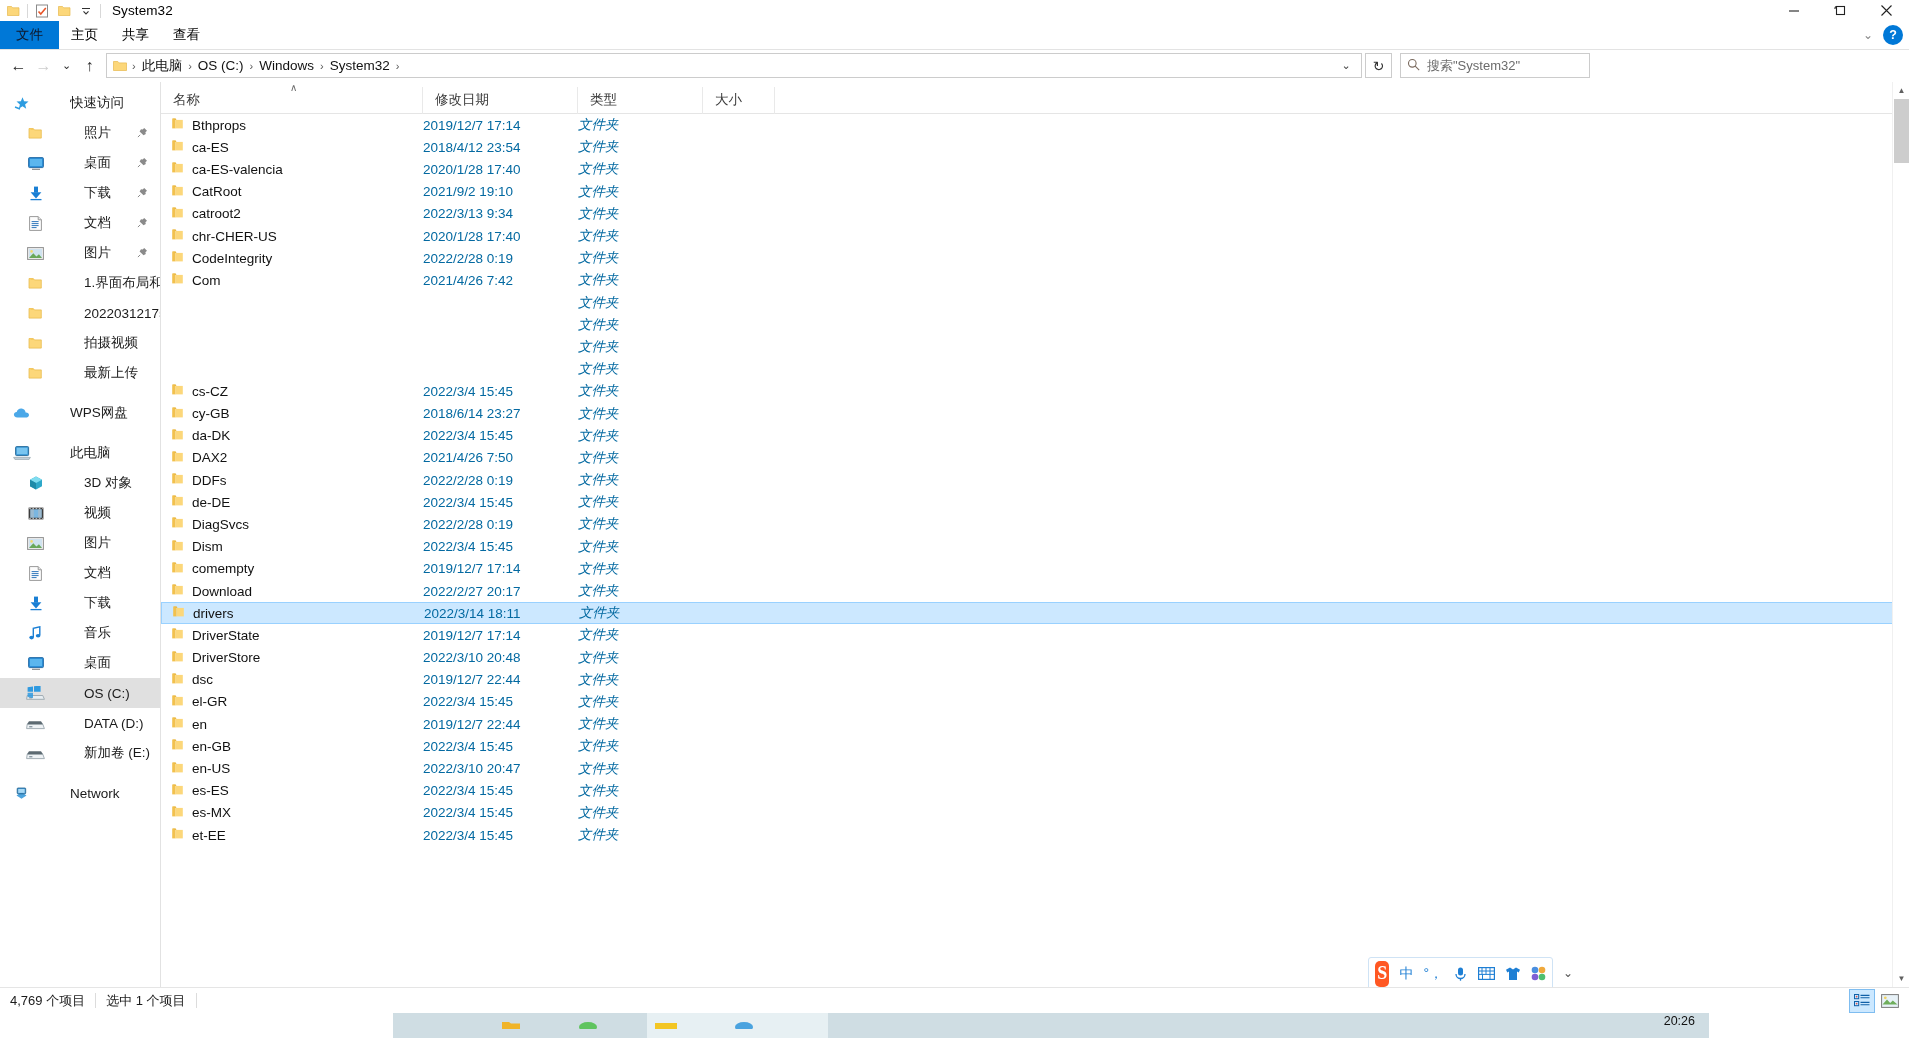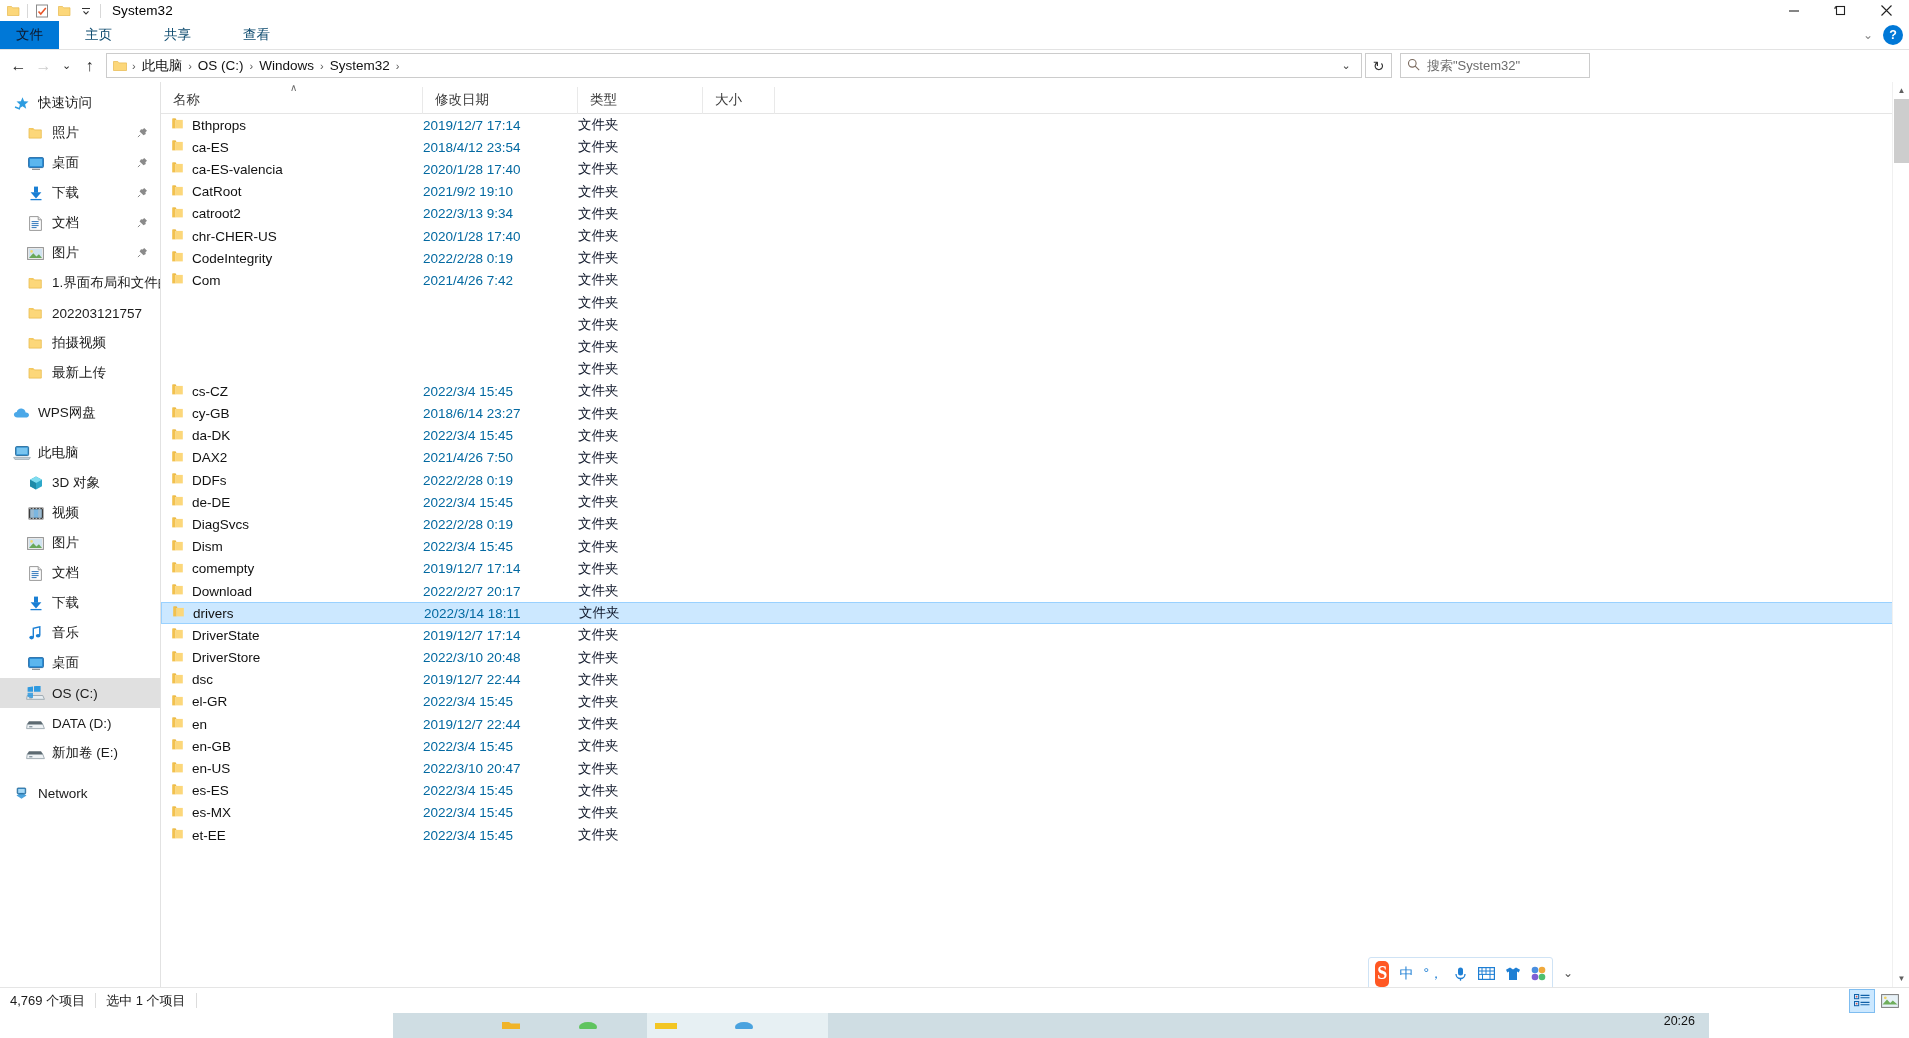--- a/index.html
+++ b/index.html
@@ -34,21 +34,21 @@
     color:#222;
   }
 
   
   .ribbon {
     position:absolute; top:21px; left:0; width:1909px; height:28px;
     background:#ffffff; display:flex; align-items:stretch;
   }
   .tab {
     display:flex; align-items:center; justify-content:center;
-    height:28px; padding:0 26px; font-size:13.5px; color:#0c4a6e;
+    height:28px; padding:0 12px; font-size:13.5px; color:#000000;
   }
   .tab.file {
     background:#0078d7; color:#0f172a; font-weight:400; min-width:48px;
     padding:0 16px;
   }
   .ribbon-right {
     position:absolute; right:6px; top:0; height:28px;
     display:flex; align-items:center; gap:10px;
   }
   .chev-down { color:#888; font-size:12px; }
@@ -108,21 +108,21 @@
     width:160px; height:905px; background:#fff; position:relative;
     padding-top:6px; overflow:hidden;
   }
   .np-item {
     height:30px; display:flex; align-items:center; gap:7px;
     font-size:13.5px; color:#1b1b1b; padding-left:12px; position:relative;
   }
   .np-item.indent1 { padding-left:26px; }
   .np-item.sel { background:#e0e0e0; }
   .np-pin { position:absolute; right:12px; color:#8a8a8a; font-size:11px; }
-  .np-label { white-space:nowrap; overflow:hidden; }
+  .np-label { white-space:nowrap; overflow:hidden;margin-left:32px; }
   .np-gap { height:10px; }
 
   .splitter { width:1px; background:#e2e2e2; height:905px; }
 
   
   .listpane { flex:1; position:relative; background:#fff; overflow:hidden; }
   .sortmark {
     position:absolute; left:129px; top:0px; font-size:10px; color:#6b6b6b;
   }
   .col-head {
@@ -138,21 +138,21 @@
   .ch.size { width:72px; border-right:1px solid #e9e9e9; }
 
   .rows { position:absolute; top:32px; left:0; right:0; bottom:0; }
   .row {
     height:22.2px; display:flex; align-items:center; font-size:13.5px; color:#111;
   }
   .row.sel { background:#cce8ff; border:1px solid #99d1ff; height:22.2px; }
   .cell { display:flex; align-items:center; height:100%; }
   .cell.name { width:262px; padding-left:10px; gap:8px; }
   .cell.date { width:155px; color:#0369a1;text-align:right; }
-  .cell.type { width:125px; color:#0f172a; }
+  .cell.type { width:125px; color:#0369a1;font-style:italic; }
   .cell.size { width:72px; color:#4a4a4a; }
   .folder-ico { flex:0 0 13px; }
 
   
   .tooltip {
     position:absolute; left:172px; top:296px; width:410px; height:52px;
     background:#ffffff; border:1px solid #767676;
     padding:4px 7px 4px 8px; font-size:12.6px; color:#111; line-height:16.4px;
     box-shadow:0 0 0 0 rgba(0,0,0,0);
     z-index:50;

